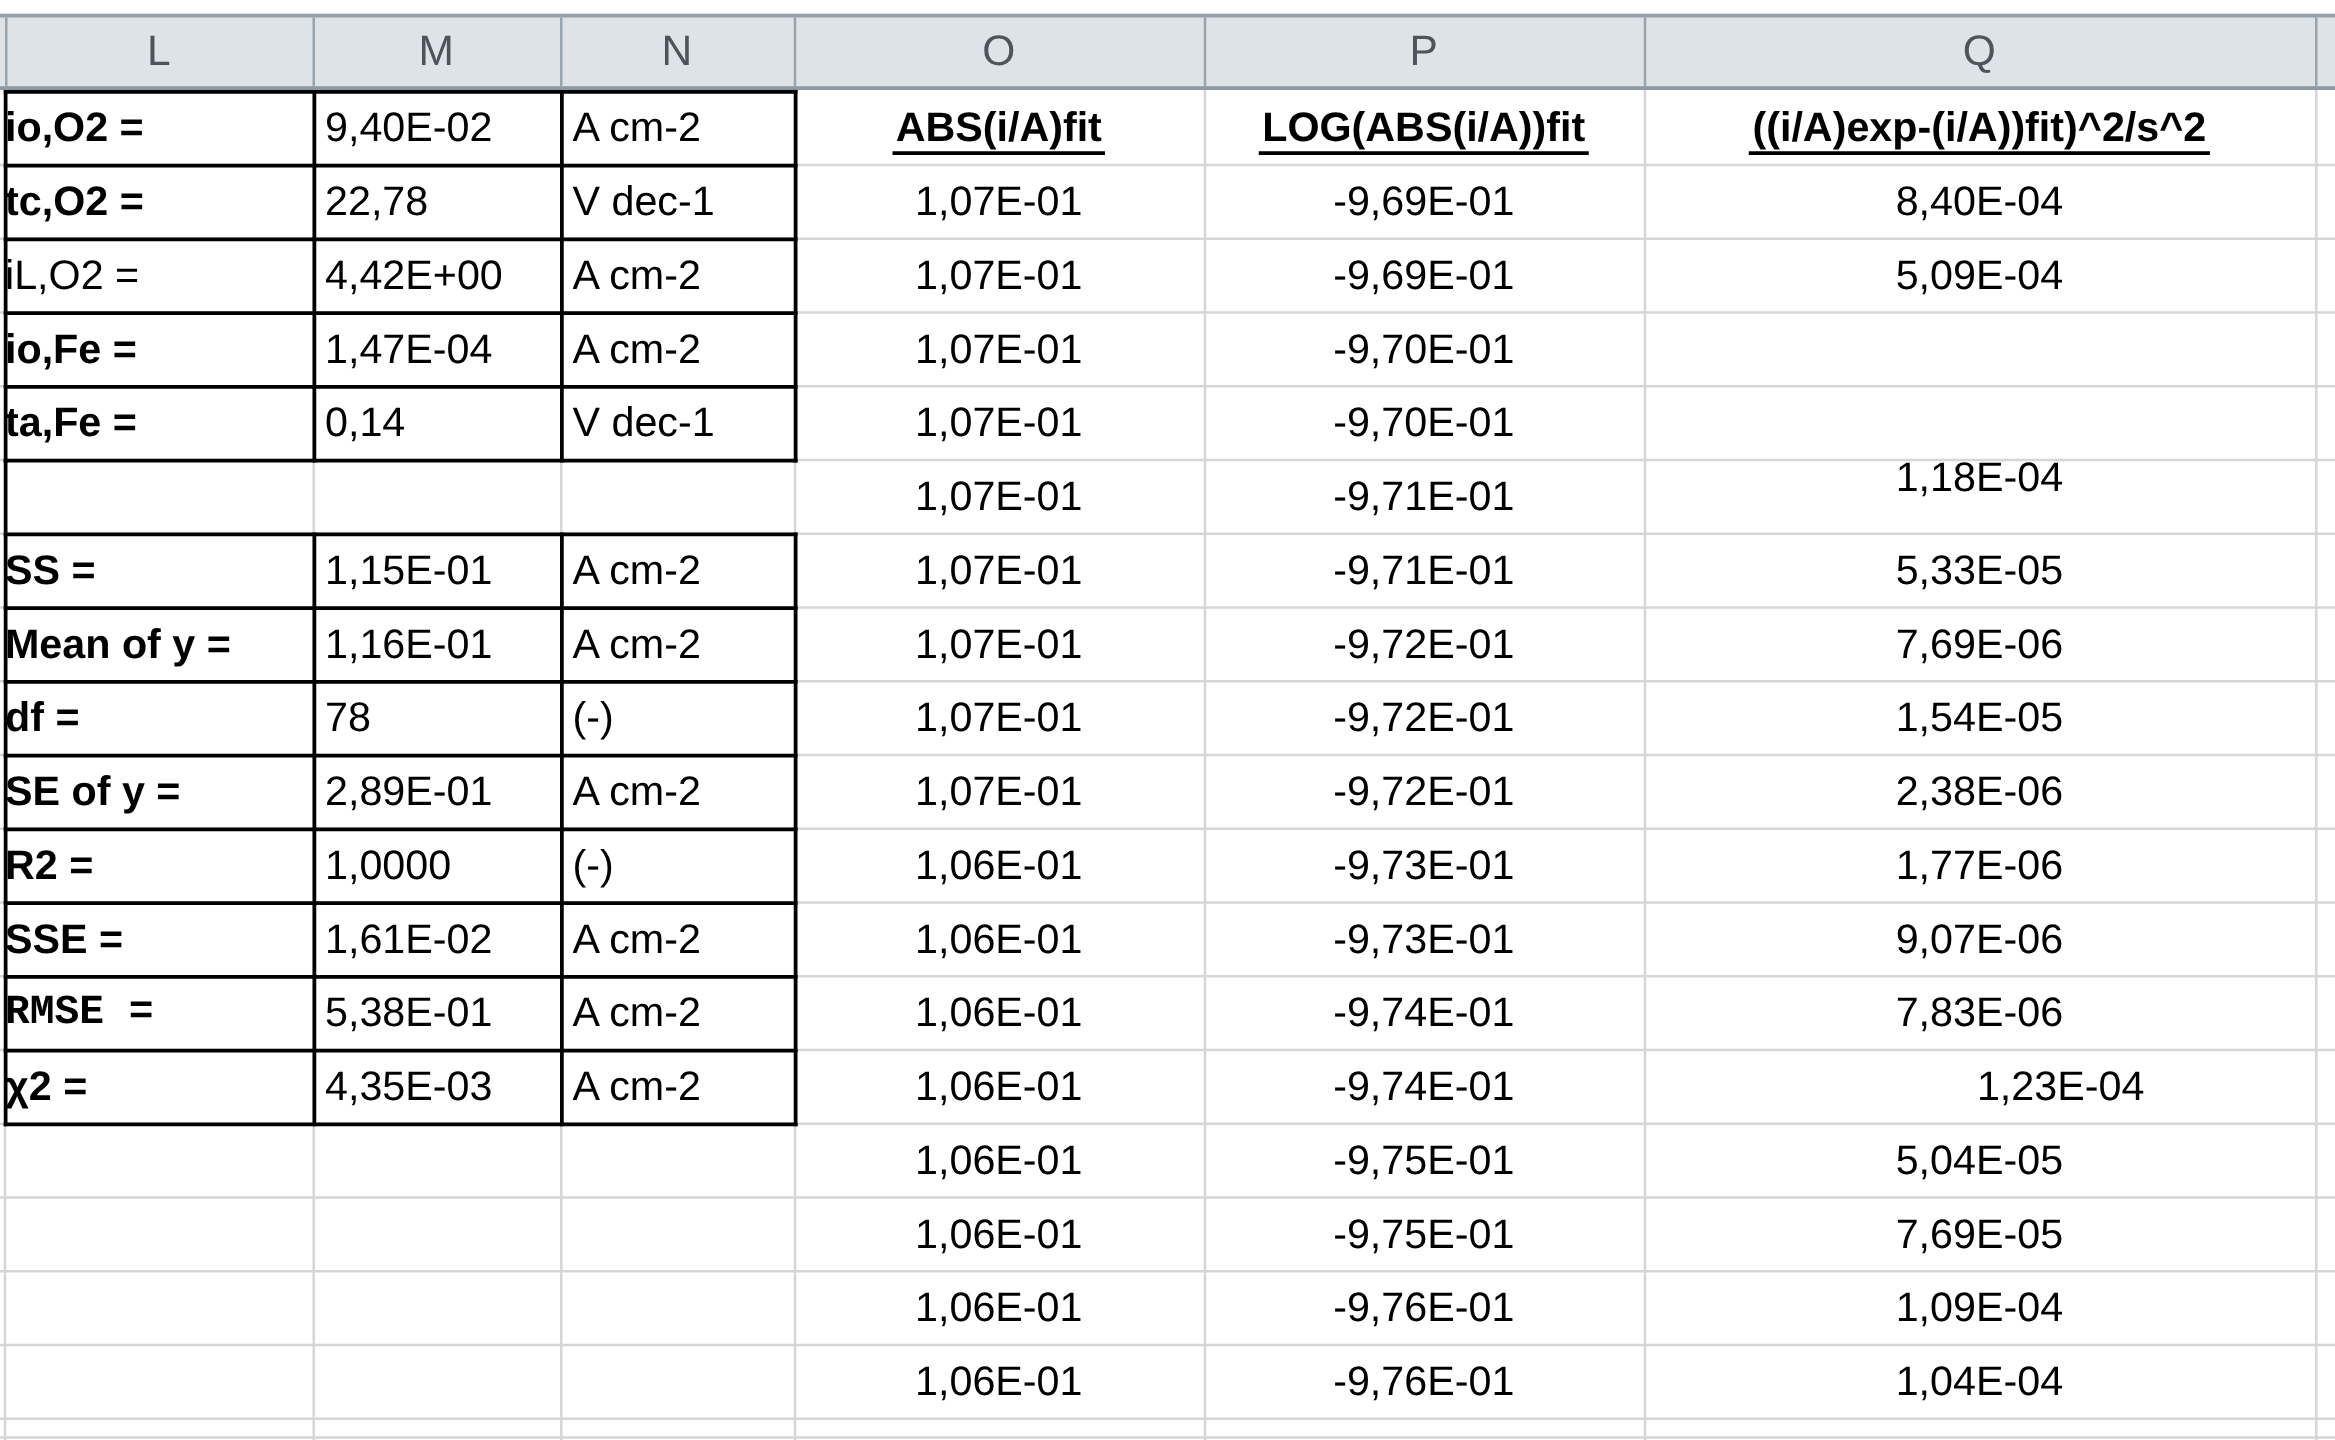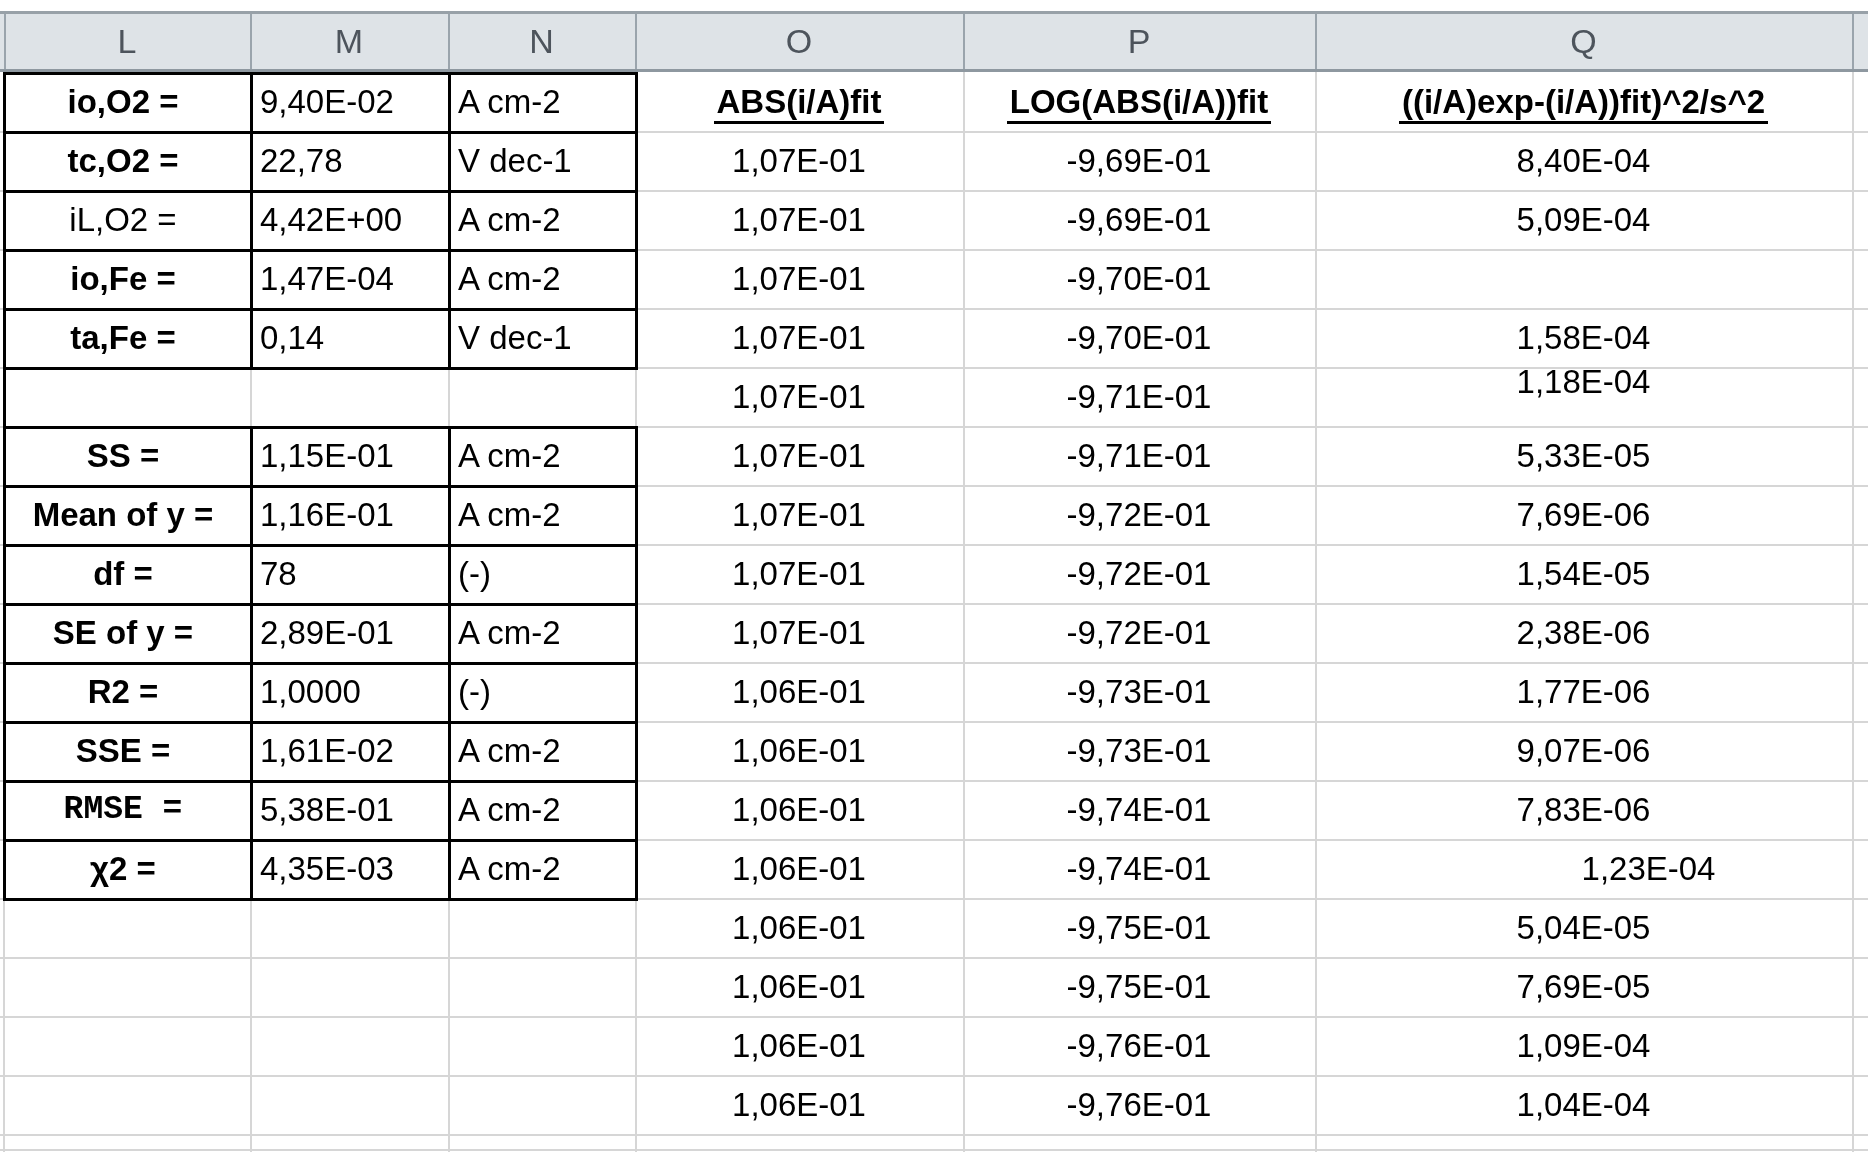--- a/index.html
+++ b/index.html
@@ -19,21 +19,21 @@
   .cl-P{left:963px;width:352px;}
   .cl-Q{left:1315px;width:537px;}
   .vsep{position:absolute;top:0;width:2px;height:55px;background:#9aa4ac;z-index:5;}
   
   #gridlines{position:absolute;inset:0;z-index:1;}
   #borders{position:absolute;inset:0;z-index:2;}
   #cells{position:absolute;inset:0;z-index:3;}
   .gl{position:absolute;background:#d6d6d6;}
   .bl{position:absolute;background:#000;}
   .cell{position:absolute;font-size:33px;white-space:nowrap;overflow:hidden;}
-  .statlab{font-weight:bold;text-align:center;}
+  .statlab{font-weight:bold;text-align:left;}
   .val{text-align:left;}
   .fitv{text-align:center;}
   .fith{text-align:center;font-weight:bold;}
   .uhead{display:inline-block;border-bottom:3px solid #000;padding:0 3px 1px 3px;line-height:1.1;}
 </style>
 </head>
 <body>
 
 <div class="sheet">
 
@@ -153,21 +153,20 @@
       <div class="cell fitv" style="left: 635px; top: 131px; width: 328px; height: 59px; line-height: 59px;">1,07E-01</div>
       <div class="cell fitv" style="left: 963px; top: 131px; width: 352px; height: 59px; line-height: 59px;">-9,69E-01</div>
       <div class="cell fitv" style="left: 1315px; top: 131px; width: 537px; height: 59px; line-height: 59px;">8,40E-04</div>
       <div class="cell fitv" style="left: 635px; top: 190px; width: 328px; height: 59px; line-height: 59px;">1,07E-01</div>
       <div class="cell fitv" style="left: 963px; top: 190px; width: 352px; height: 59px; line-height: 59px;">-9,69E-01</div>
       <div class="cell fitv" style="left: 1315px; top: 190px; width: 537px; height: 59px; line-height: 59px;">5,09E-04</div>
       <div class="cell fitv" style="left: 635px; top: 249px; width: 328px; height: 59px; line-height: 59px;">1,07E-01</div>
       <div class="cell fitv" style="left: 963px; top: 249px; width: 352px; height: 59px; line-height: 59px;">-9,70E-01</div>
       <div class="cell fitv" style="left: 635px; top: 308px; width: 328px; height: 59px; line-height: 59px;">1,07E-01</div>
       <div class="cell fitv" style="left: 963px; top: 308px; width: 352px; height: 59px; line-height: 59px;">-9,70E-01</div>
-      <div class="cell fitv" style="left: 1315px; top: 308px; width: 537px; height: 59px; line-height: 59px;">1,58E-04</div>
       <div class="cell fitv" style="left: 635px; top: 367px; width: 328px; height: 59px; line-height: 59px;">1,07E-01</div>
       <div class="cell fitv" style="left: 963px; top: 367px; width: 352px; height: 59px; line-height: 59px;">-9,71E-01</div>
       <div class="cell fitv" style="left: 1315px; top: 352px; width: 537px; height: 59px; line-height: 59px;">1,18E-04</div>
       <div class="cell fitv" style="left: 635px; top: 426px; width: 328px; height: 59px; line-height: 59px;">1,07E-01</div>
       <div class="cell fitv" style="left: 963px; top: 426px; width: 352px; height: 59px; line-height: 59px;">-9,71E-01</div>
       <div class="cell fitv" style="left: 1315px; top: 426px; width: 537px; height: 59px; line-height: 59px;">5,33E-05</div>
       <div class="cell fitv" style="left: 635px; top: 485px; width: 328px; height: 59px; line-height: 59px;">1,07E-01</div>
       <div class="cell fitv" style="left: 963px; top: 485px; width: 352px; height: 59px; line-height: 59px;">-9,72E-01</div>
       <div class="cell fitv" style="left: 1315px; top: 485px; width: 537px; height: 59px; line-height: 59px;">7,69E-06</div>
       <div class="cell fitv" style="left: 635px; top: 544px; width: 328px; height: 59px; line-height: 59px;">1,07E-01</div>

